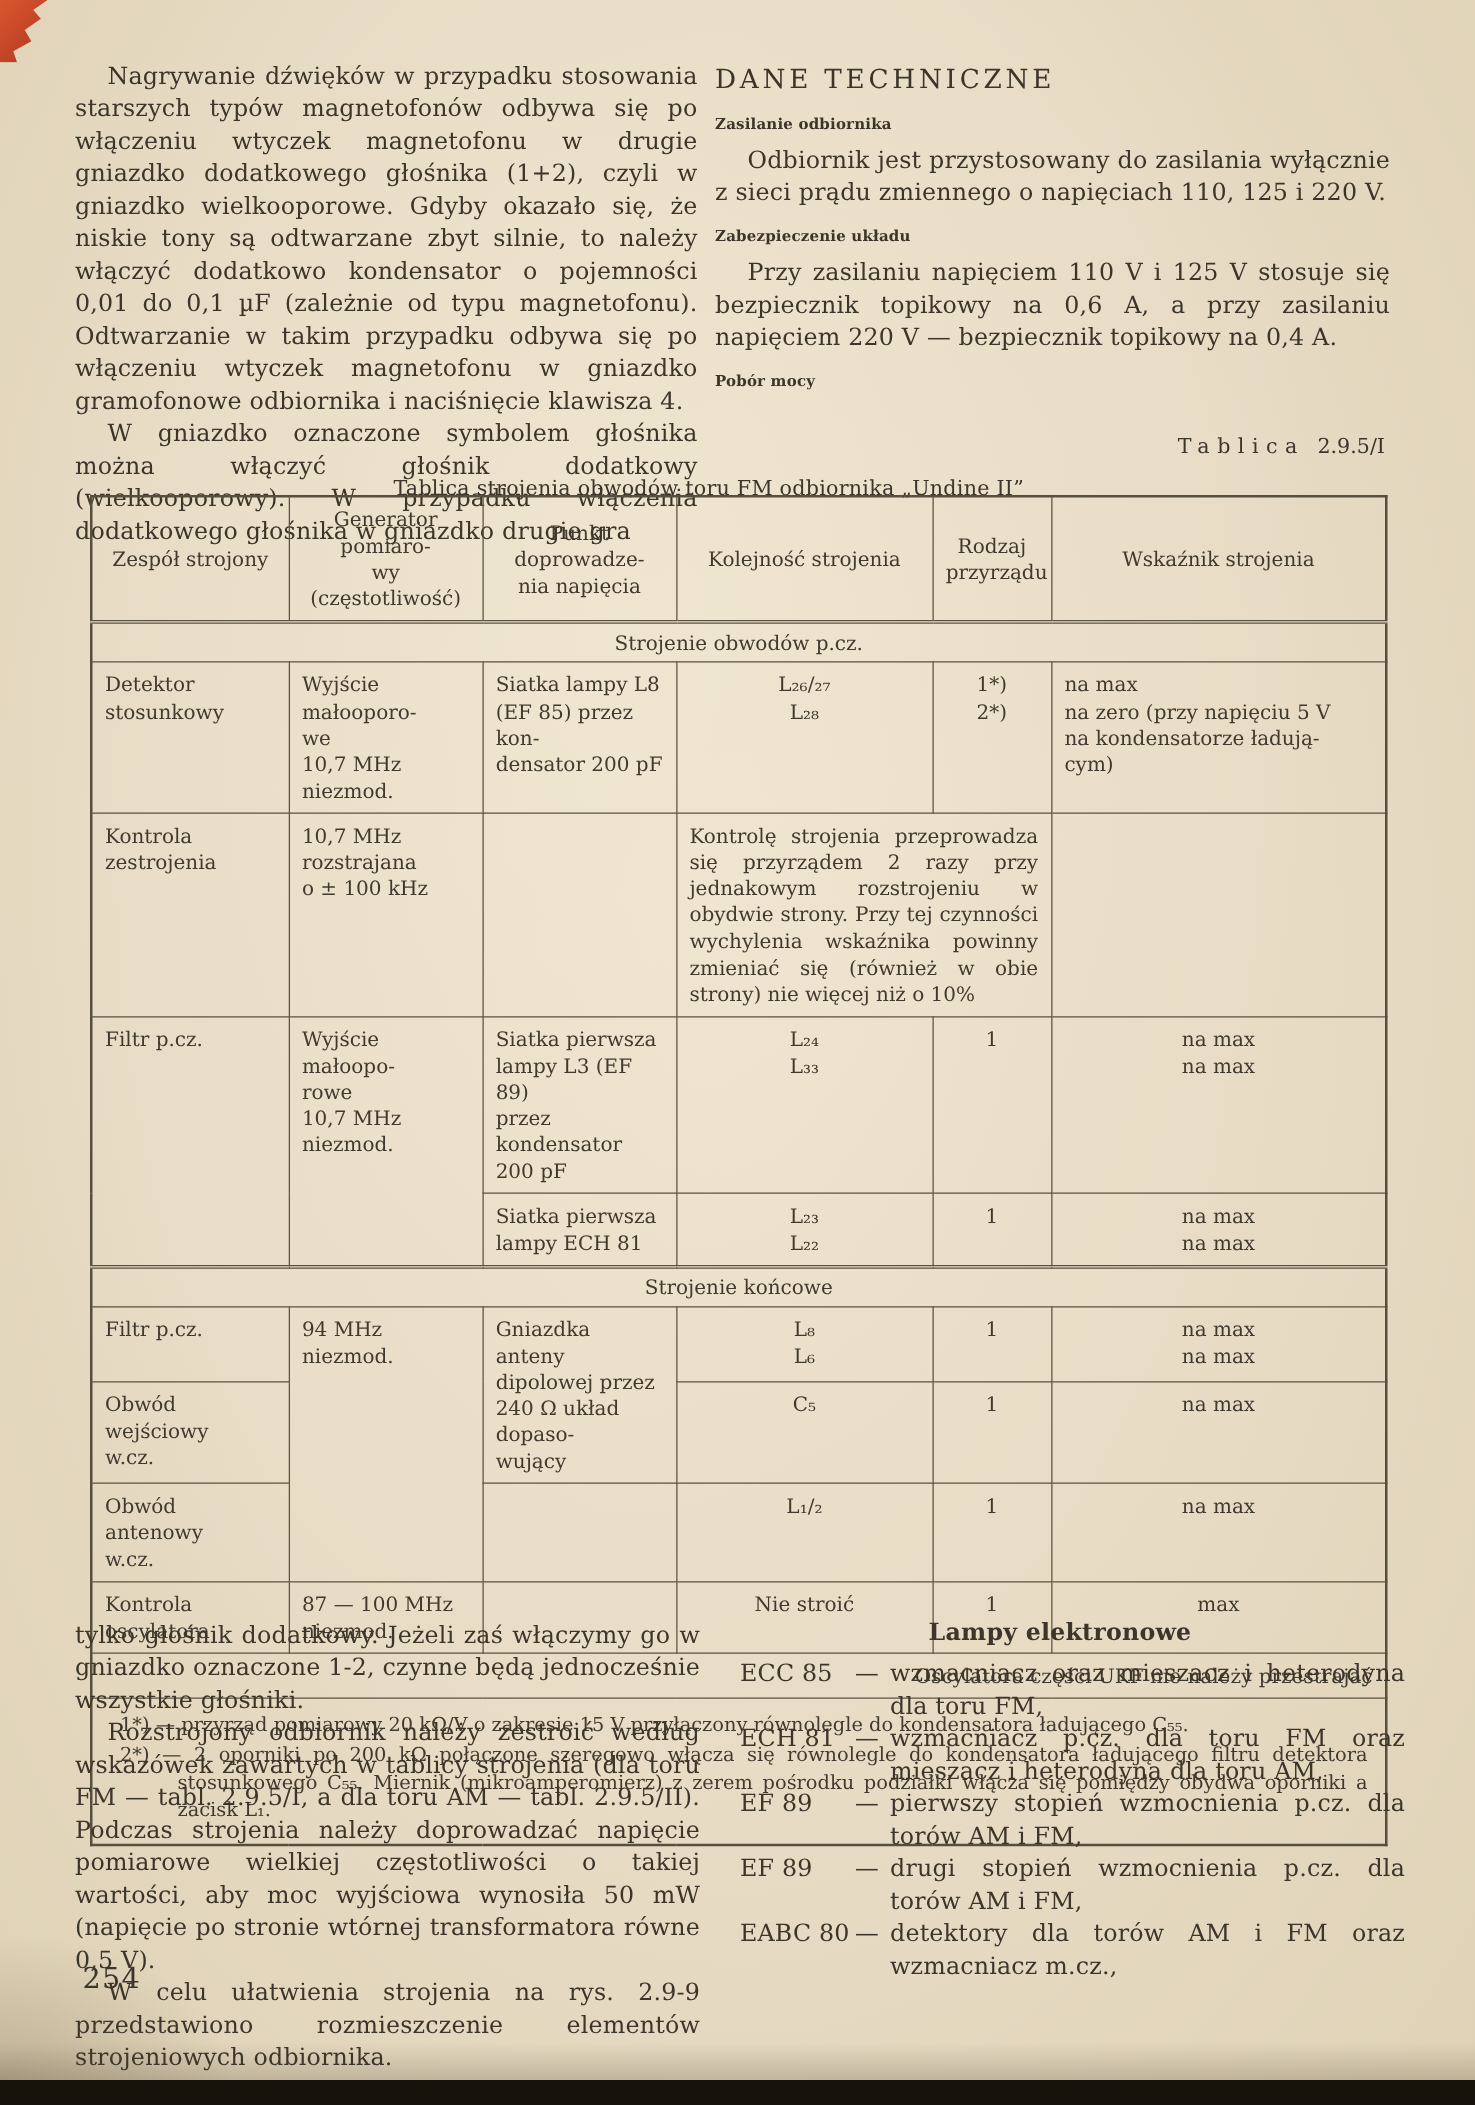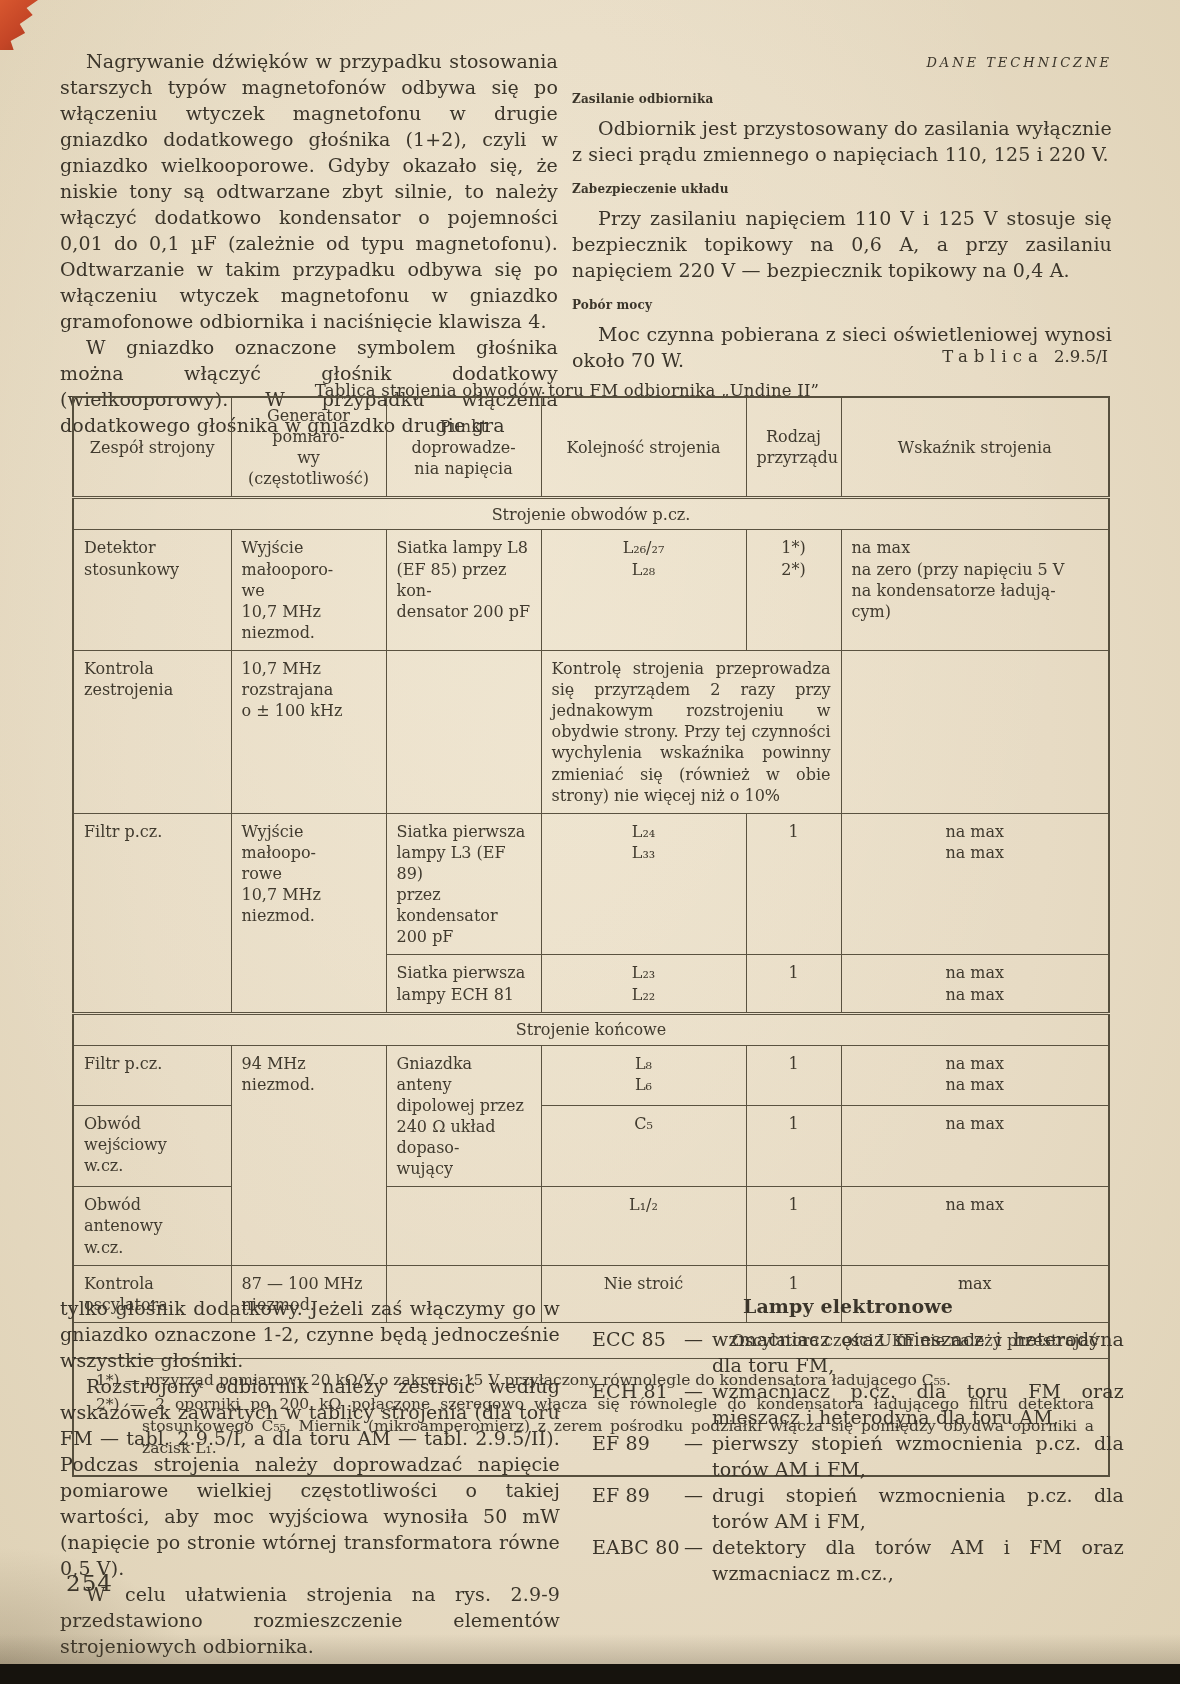--- a/index.html
+++ b/index.html
@@ -22,21 +22,21 @@
     background:linear-gradient(to bottom,rgba(70,58,38,0),rgba(70,58,38,.22));}
   .bottom-band{position:absolute;left:0;right:0;bottom:0;height:20px;background:#16130d;}
   .corner-shade{position:absolute;left:0;bottom:18px;width:190px;height:120px;
     background:radial-gradient(ellipse at 0% 100%,rgba(85,70,45,.25),rgba(85,70,45,0) 70%);}
   
   .col{position:absolute;text-align:justify;font-size:19px;line-height:26px;letter-spacing:.15px;}
   .col p{margin:0;}
   .col p.ind{text-indent:26px;}
   #top-left{left:60px;top:48px;width:498px;}
   #top-right{left:572px;top:48px;width:540px;}
-  .dt-title{text-align:right;letter-spacing:3px;font-size:13px;margin:2px 0 10px;font-style:italic;}
+  .dt-title{text-align:left;letter-spacing:3px;font-size:21px;margin:2px 0 10px;}
   .rh{font-weight:bold;font-size:12px;margin:9px 0 3px;text-align:left;}
   #bot-left{left:60px;top:1295px;width:500px;}
   #bot-right{left:572px;top:1293px;width:552px;}
   .lamp-head{font-weight:bold;margin:0 0 7px;text-align:center;}
   .lamp-row{display:grid;grid-template-columns:88px 24px 1fr;column-gap:4px;margin-left:20px;text-align:justify;}
   .lamp-name{white-space:nowrap;}
   .page-num{position:absolute;left:66px;top:1570px;font-size:23px;letter-spacing:1px;}
   
   .table-label{position:absolute;left:72px;top:347px;width:1036px;text-align:right;font-size:16.5px;}
   .table-label .sp{letter-spacing:6px;margin-right:10px;}
@@ -83,21 +83,20 @@
     <p class="ind">W gniazdko oznaczone symbolem głośnika można włączyć głośnik dodatkowy (wielkooporowy). W przypadku włączenia dodatkowego głośnika w gniazdko drugie gra</p>
   </div>
 
   <div class="col" id="top-right">
     <div class="dt-title">DANE TECHNICZNE</div>
     <div class="rh">Zasilanie odbiornika</div>
     <p class="ind">Odbiornik jest przystosowany do zasilania wyłącznie z sieci prądu zmiennego o napięciach 110, 125 i 220 V.</p>
     <div class="rh">Zabezpieczenie układu</div>
     <p class="ind">Przy zasilaniu napięciem 110 V i 125 V stosuje się bezpiecznik topikowy na 0,6 A, a przy zasilaniu napięciem 220 V — bezpiecznik topikowy na 0,4 A.</p>
     <div class="rh">Pobór mocy</div>
-    <p class="ind">Moc czynna pobierana z sieci oświetleniowej wynosi około 70 W.</p>
   </div>
 
   <div class="table-label">
     <span class="sp">Tablica</span><span>2.9.5/I</span>
   </div>
   <div class="table-caption">Tablica strojenia obwodów toru FM odbiornika „Undine II”</div>
 
   <table class="tuning">
     <colgroup>
       <col style="width:158px">

